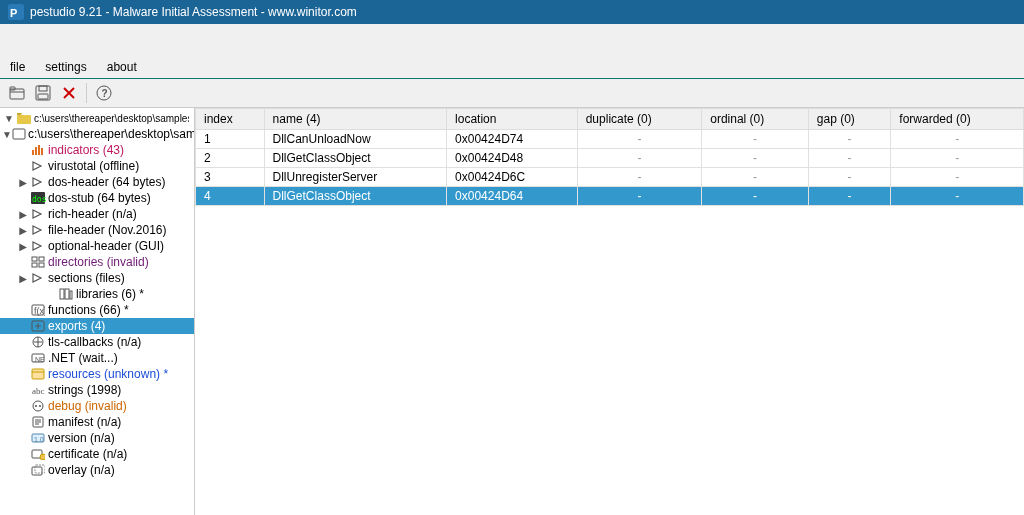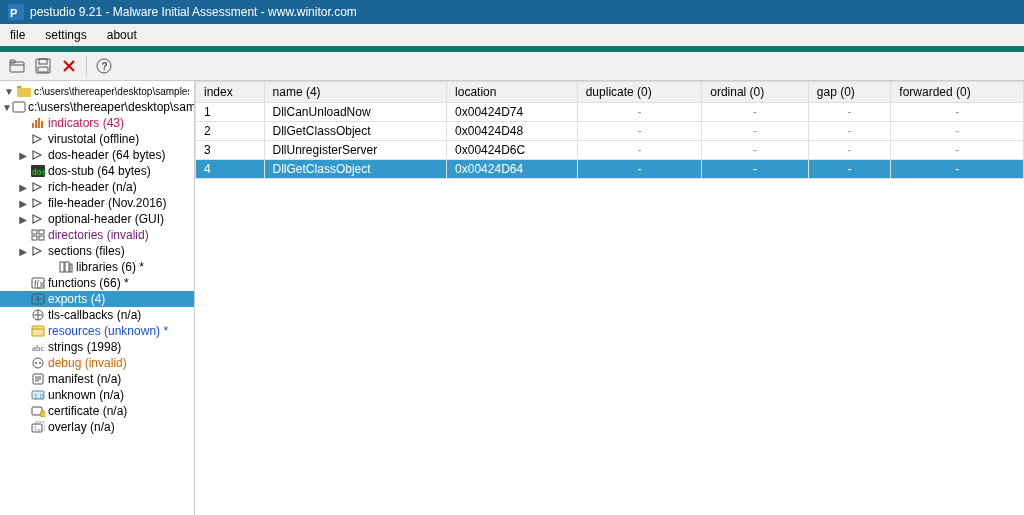--- a/index.html
+++ b/index.html
@@ -27,21 +27,22 @@
       width: 16px;
       height: 16px;
     }
 
     
     .menu-bar {
       background: #f0f0f0;
       padding: 2px 6px;
       display: flex;
       gap: 12px;
-      border-bottom: 6px solid #0f766e;
+      border-bottom: 1px solid #0f766e;
+      margin-top: 32px;
     }
     .menu-bar span {
       cursor: pointer;
       padding: 2px 4px;
     }
 
     
     .toolbar {
       background: #f0f0f0;
       padding: 3px 6px;
@@ -352,20 +353,30 @@
               <line x1="3" y1="6" x2="11" y2="6" stroke="#555" stroke-width="1"></line>
               <line x1="7" y1="1" x2="7" y2="11" stroke="#555" stroke-width="1"></line>
             </svg>
           </span>
           <span class="item-label">tls-callbacks (n/a)</span>
         </div>
         <div class="tree-item" style="padding-left: 16px;">
           <span class="expand-icon"></span>
           <span class="item-icon">
             <svg width="14" height="12" viewBox="0 0 14 12">
+              <rect x="1" y="2" width="12" height="8" rx="1" fill="none" stroke="#555" stroke-width="1"></rect>
+              <text x="2" y="10" font-size="7" fill="#555">.NET</text>
+            </svg>
+          </span>
+          <span class="item-label">.NET (wait...)</span>
+        </div>
+        <div class="tree-item" style="padding-left: 16px;">
+          <span class="expand-icon"></span>
+          <span class="item-icon">
+            <svg width="14" height="12" viewBox="0 0 14 12">
               <rect x="1" y="1" width="12" height="10" rx="1" fill="#ffe0a0" stroke="#c8a000" stroke-width="1"></rect>
               <line x1="1" y1="4" x2="13" y2="4" stroke="#c8a000" stroke-width="1"></line>
             </svg>
           </span>
           <span class="item-label" style="color: #1d4ed8;">resources (unknown) *</span>
         </div>
         <div class="tree-item" style="padding-left: 16px;">
           <span class="expand-icon"></span>
           <span class="item-icon">
             <svg width="14" height="12" viewBox="0 0 14 12">
@@ -398,21 +409,21 @@
           <span class="item-label">manifest (n/a)</span>
         </div>
         <div class="tree-item" style="padding-left: 16px;">
           <span class="expand-icon"></span>
           <span class="item-icon">
             <svg width="14" height="12" viewBox="0 0 14 12">
               <rect x="1" y="2" width="12" height="8" rx="1" fill="#ddeeff" stroke="#5588aa" stroke-width="1"></rect>
               <text x="3" y="10" font-size="7" fill="#5588aa">1.0</text>
             </svg>
           </span>
-          <span class="item-label">unknown (n/a)</span>
+          <span class="item-label">version (n/a)</span>
         </div>
         <div class="tree-item" style="padding-left: 16px;">
           <span class="expand-icon"></span>
           <span class="item-icon">
             <svg width="14" height="12" viewBox="0 0 14 12">
               <rect x="1" y="2" width="10" height="8" rx="1" fill="none" stroke="#555" stroke-width="1"></rect>
               <circle cx="12" cy="9" r="3" fill="#f0c050" stroke="#c8a000" stroke-width="1"></circle>
             </svg>
           </span>
           <span class="item-label">certificate (n/a)</span>

